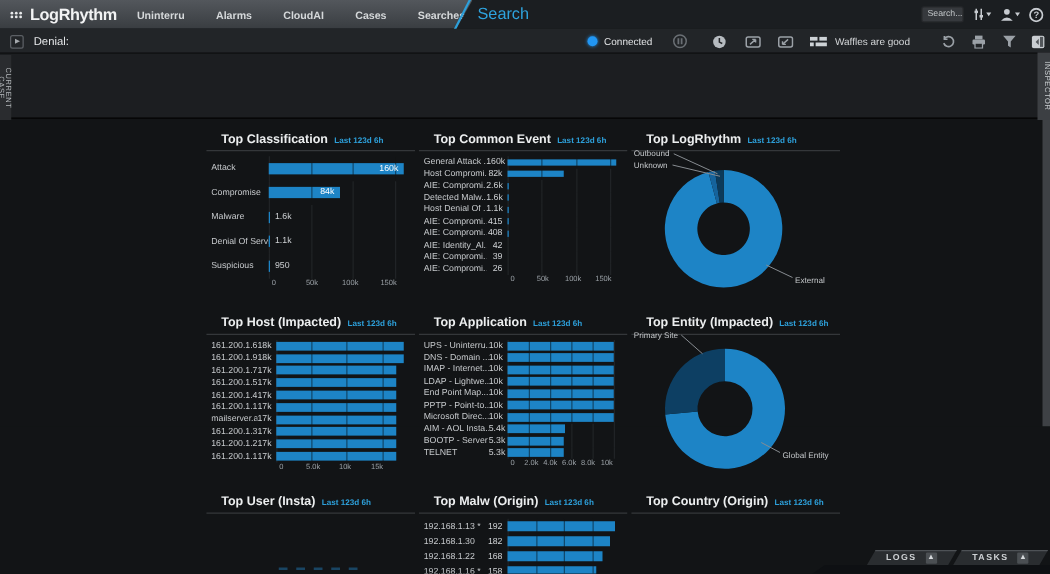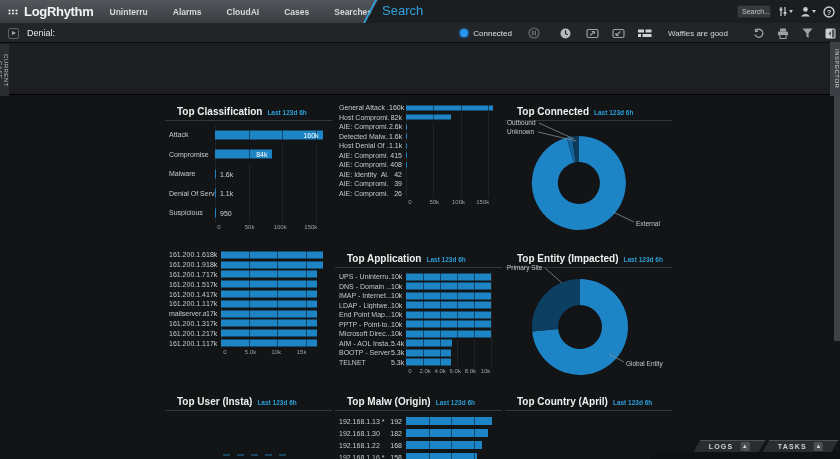--- a/index.html
+++ b/index.html
@@ -35,21 +35,21 @@
   .ev-icon { width:11px; height:11px; border:1px solid #5c6065; border-radius:2px;
     display:flex; align-items:center; justify-content:center; cursor:pointer; }
   .ev-icon .tri { width:0; height:0; border-top:2.5px solid transparent; border-bottom:2.5px solid transparent;
     border-left:4px solid #a6aaae; }
   .ev-label { color:#e6e8ea; font-size:9px; }
   .tb-right { position:absolute; right:0; top:0; height:20px; display:flex; align-items:center; padding-right:4px; }
   .tb-right > * { flex:none; }
   .dot { width:8px; height:8px; border-radius:50%; background:#2196f3; box-shadow:0 0 3px #2196f3; }
   .conn-label { color:#dfe1e3; font-size:8px; margin-left:5px; }
   .tbi { cursor:pointer; display:flex; align-items:center; }
-  .waffle-label { color:#d4d7d9; font-size:8px; margin-left:16px; }
+  .waffle-label { color:#d4d7d9; font-size:8px; margin-left:6px; }
 
   
   #timeline { position:absolute; left:0; top:43px; width:840px; height:52px;
     background:#1c1e21; border-bottom:1px solid #000; }
   #tl-svg { display:block; cursor:crosshair; }
 
   
   .vtab { position:absolute; writing-mode:vertical-rl; text-align:center;
     font-size:6px; letter-spacing:0.5px; cursor:pointer; }
   .vtab.left  { left:0; top:44px; width:9px; height:52px; background:#2a2c2f; color:#b4b8bb; }
@@ -327,20 +327,24 @@
           </div>
           <div class="axisrow" style="margin-left: 50px; margin-right: 6px;">
             <span style="left: 0%;">0</span>
             <span style="left: 30.303%;">50k</span>
             <span style="left: 60.6061%;">100k</span>
             <span style="left: 90.9091%;">150k</span>
           </div>
         </div>
       </section>
       <section class="panel" style="left: 335px; top: 99px; height: 147px;">
+        <div class="panel-hd">
+          <span class="panel-title">Top Common Event</span>
+          <span class="panel-sub">Last 123d 6h</span>
+        </div>
         <div class="rows">
           <div class="brow" style="height: 9.5px;">
             <span class="blab" style="width: 50px;">General Attack ...</span>
             <span class="bval" style="width: 17px;">160k</span>
             <div class="bplot">
               <i class="gl" style="left: 0%;"></i>
               <i class="gl" style="left: 30.303%;"></i>
               <i class="gl" style="left: 60.6061%;"></i>
               <i class="gl" style="left: 90.9091%;"></i>
               <div class="bar" style="width: 96.9697%; height: 5px;"></div>
@@ -452,36 +456,40 @@
           <div class="axisrow" style="margin-left: 71px; margin-right: 6px;">
             <span style="left: 0%;">0</span>
             <span style="left: 30.303%;">50k</span>
             <span style="left: 60.6061%;">100k</span>
             <span style="left: 90.9091%;">150k</span>
           </div>
         </div>
       </section>
       <section class="panel" style="left: 505px; top: 99px; height: 147px;">
         <div class="panel-hd">
-          <span class="panel-title">Top Connected</span>
+          <span class="panel-title">Top LogRhythm</span>
           <span class="panel-sub">Last 123d 6h</span>
         </div>
         <svg width="167" height="147" viewBox="0 0 167 147" style="position: absolute; left: 0px; top: 0px;">
           <path d="M74.0,37.0 A47,47 0 1 1 61.7,38.6 L68.5,63.7 A21,21 0 1 0 74.0,63.0 Z" fill="#1d84c6"></path>
           <path d="M61.7,38.6 A47,47 0 0 1 66.9,37.5 L70.8,63.2 A21,21 0 0 0 68.5,63.7 Z" fill="#15639c"></path>
           <path d="M66.9,37.5 A47,47 0 0 1 74.0,37.0 L74.0,63.0 A21,21 0 0 0 70.8,63.2 Z" fill="#0c3a5a"></path>
           <polyline points="34,24 69,40" fill="none" stroke="#878c91" stroke-width="0.8"></polyline>
           <text x="2" y="26" font-size="6.5" fill="#c4c7ca">Outbound</text>
           <polyline points="33,33 71,42" fill="none" stroke="#878c91" stroke-width="0.8"></polyline>
           <text x="2" y="35" font-size="6.5" fill="#c4c7ca">Unknown</text>
           <polyline points="129,123 108,113" fill="none" stroke="#878c91" stroke-width="0.8"></polyline>
           <text x="131" y="127" font-size="6.5" fill="#c4c7ca">External</text>
         </svg>
       </section>
       <section class="panel" style="left: 165px; top: 246px; height: 143px;">
+        <div class="panel-hd">
+          <span class="panel-title">Top Host (Impacted)</span>
+          <span class="panel-sub">Last 123d 6h</span>
+        </div>
         <div class="rows">
           <div class="brow" style="height: 9.8px;">
             <span class="blab" style="width: 37px;">161.200.1.6</span>
             <span class="bval" style="width: 15px;">18k</span>
             <div class="bplot">
               <i class="gl" style="left: 0%;"></i>
               <i class="gl" style="left: 26.8817%;"></i>
               <i class="gl" style="left: 53.7634%;"></i>
               <i class="gl" style="left: 80.6452%;"></i>
               <div class="bar" style="width: 96.7742%; height: 7px;"></div>
@@ -888,21 +896,21 @@
               <div class="bar" style="width: 79%; height: 8px;"></div>
               <i class="glov" style="left: 25%;"></i>
               <i class="glov" style="left: 50%;"></i>
               <i class="glov" style="left: 75%;"></i>
             </div>
           </div>
         </div>
       </section>
       <section class="panel" style="left: 505px; top: 389px; height: 70px;">
         <div class="panel-hd">
-          <span class="panel-title">Top Country (April)</span>
+          <span class="panel-title">Top Country (Origin)</span>
           <span class="panel-sub">Last 123d 6h</span>
         </div>
       </section>
     </main>
 
   <div id="bottom-strip"></div>
   <div id="bottom-tabs">
     <div class="btab">
       <div class="btab-inner">
         <span class="btab-label">LOGS</span>

